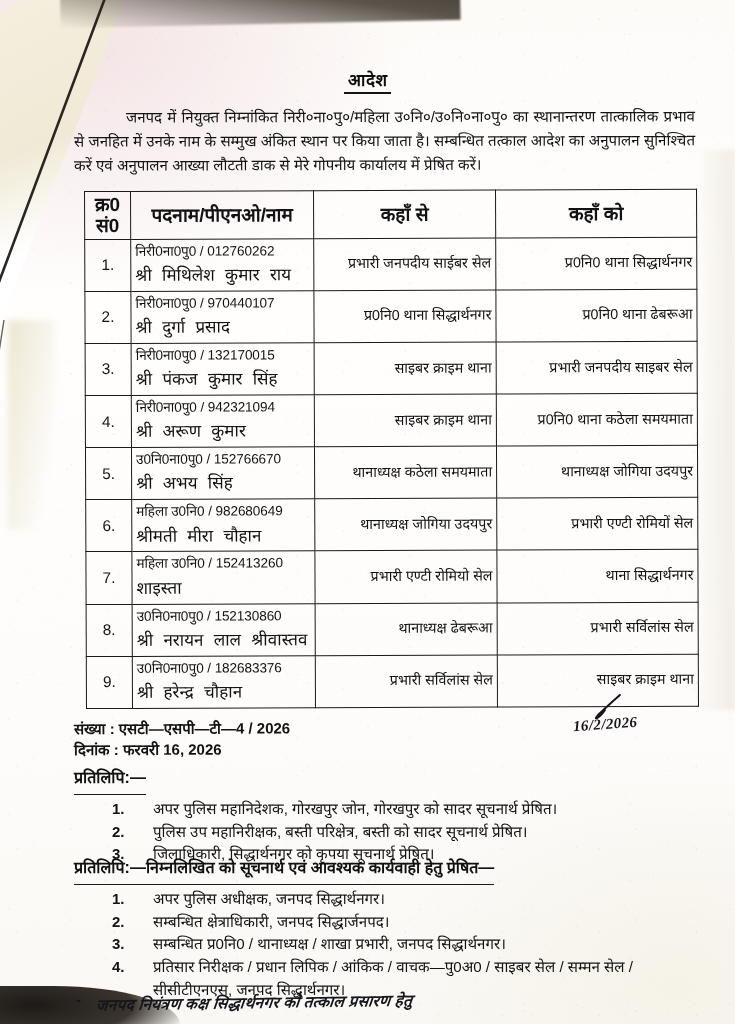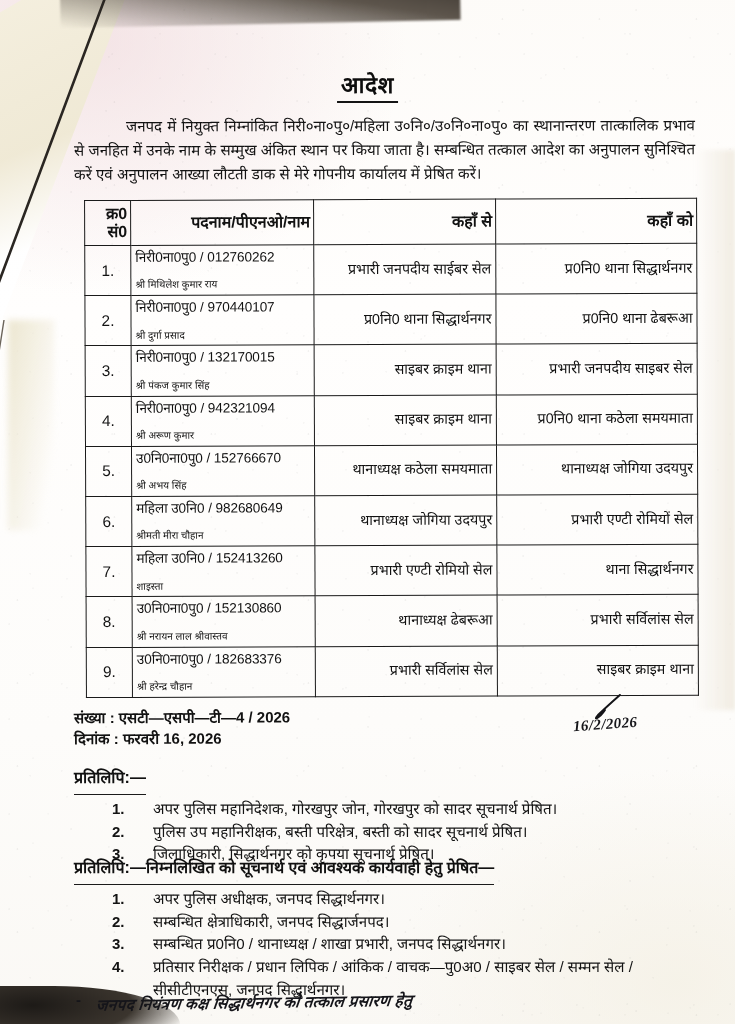--- a/index.html
+++ b/index.html
@@ -98,21 +98,21 @@
   }
 
   
   .title-wrap {
     text-align: center;
     margin-top: 68px;
   }
   .doc-title {
     display: inline-block;
     font-family: Liberation Mono, monospace;
-    font-size: 23px;
+    font-size: 17px;
     font-weight: bold;
     letter-spacing: .5px;
     color: #0d0d0d;
     border-bottom: 2px solid #141414;
     padding: 0 4px 1px 4px;
     transform: rotate(-0.15deg);
   }
 
   
   .intro {
@@ -140,23 +140,23 @@
     font-size: 14.2px;
     color: #121212;
   }
   table.order-table td, table.order-table th {
     border: 1.4px solid #1a1a1a;
     padding: 3px 4px;
     vertical-align: middle;
     font-weight: 500;
   }
   table.order-table thead th {
-    font-size: 16px;
-    font-weight: bold;
-    text-align: right;
+    font-size: 19px;
+    font-weight: bold;
+    text-align: center;
     height: 40px;
     line-height: 1.12;
     padding: 2px 3px;
   }
   col.c-sn    { width: 46px; }
   col.c-post  { width: 183px; }
   col.c-from  { width: 182px; }
   col.c-to    { width: 201px; }
 
   td.sn {
@@ -171,22 +171,23 @@
     line-height: 1.28;
   }
   td.post .rank-line {
     display: block;
     font-size: 13.6px;
     white-space: nowrap;
     letter-spacing: -0.1px;
   }
   td.post .name-line {
     display: block;
-    font-size: 10px;
-    margin-top: 13px;
+    font-size: 17px;
+    margin-top: 6px;
+    font-family: Liberation Mono, monospace;
   }
   td.from, td.to {
     text-align: right;
     line-height: 1.24;
     font-size: 14.3px;
   }
   tbody tr { height: 46px; }
 
   
   .meta {

